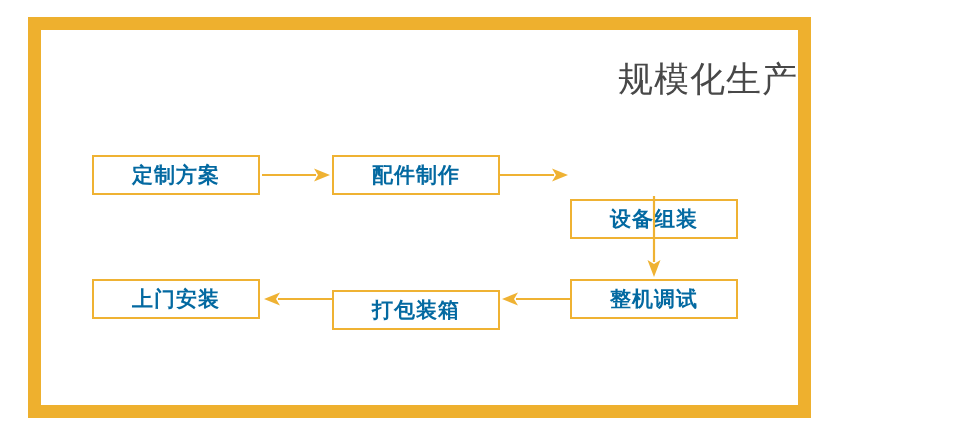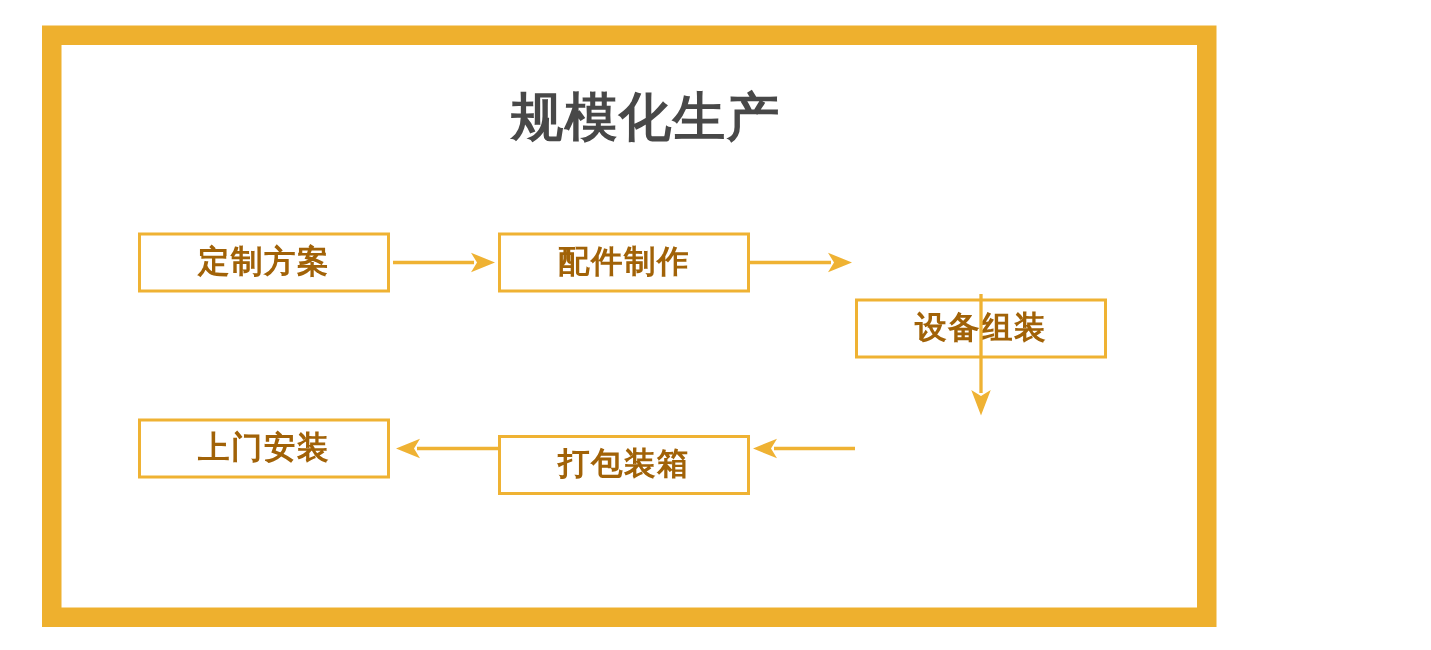--- a/index.html
+++ b/index.html
@@ -27,45 +27,44 @@
     box-sizing: border-box;
     border: 13px solid #eeb02e;
     background: #ffffff;
   }
   
   #title {
     position: absolute;
     left: 41px;
     top: 57px;
     width: 757px;
-    text-align: center;
+    text-align: right;
     font-size: 35px;
-    font-weight: bold;
+    font-weight: normal;
     color: #484848;
     letter-spacing: 1px;
     line-height: 44px;
     white-space: nowrap;
-    margin-left: 11px;
   }
   
   .flow-box {
     position: absolute;
     width: 168px;
     height: 40px;
     box-sizing: border-box;
     border: 2px solid #efb233;
     background: #ffffff;
     display: flex;
     align-items: center;
     justify-content: center;
   }
   .flow-box .box-label {
     font-size: 21px;
     font-weight: bold;
-    color: #a16207;
+    color: #0369a1;
     letter-spacing: 1px;
     line-height: 22px;
     white-space: nowrap;
   }
   #box-r1c1 { left: 92px;  top: 155px; }
   #box-r1c2 { left: 332px; top: 155px; }
   #box-r1c3 { left: 570px; top: 155px; margin-top: 44px; }
   #box-r2c1 { left: 92px;  top: 279px; }
   #box-r2c2 { left: 332px; top: 290px; }
   #box-r2c3 { left: 570px; top: 279px; }
@@ -100,20 +99,23 @@
   <div class="flow-box" id="box-r1c3">
     <span class="box-label">设备组装</span>
   </div>
 
   <div class="flow-box" id="box-r2c1">
     <span class="box-label">上门安装</span>
   </div>
   <div class="flow-box" id="box-r2c2">
     <span class="box-label">打包装箱</span>
   </div>
+  <div class="flow-box" id="box-r2c3">
+    <span class="box-label">整机调试</span>
+  </div>
 
   <div class="arrow" id="arrow-r1-1">
     <svg width="70" height="20" viewBox="0 0 70 20">
       <line x1="0" y1="10" x2="54" y2="10" stroke="#efb233" stroke-width="2.2"></line>
       <polygon points="52,3.5 68,10 52,16.5 56,10" fill="#efb233"></polygon>
     </svg>
   </div>
 
   <div class="arrow" id="arrow-r1-2">
     <svg width="70" height="20" viewBox="0 0 70 20">

